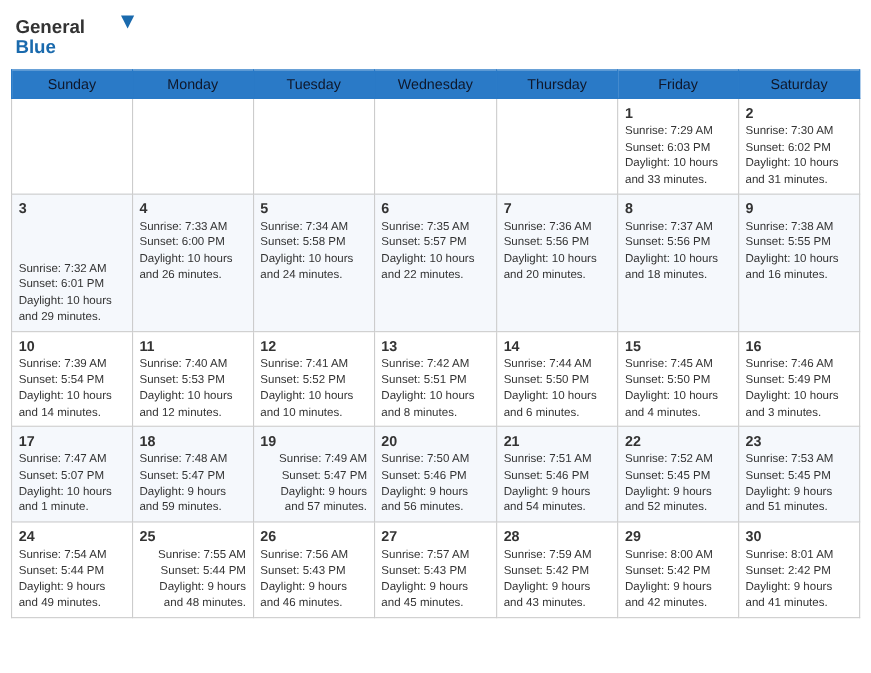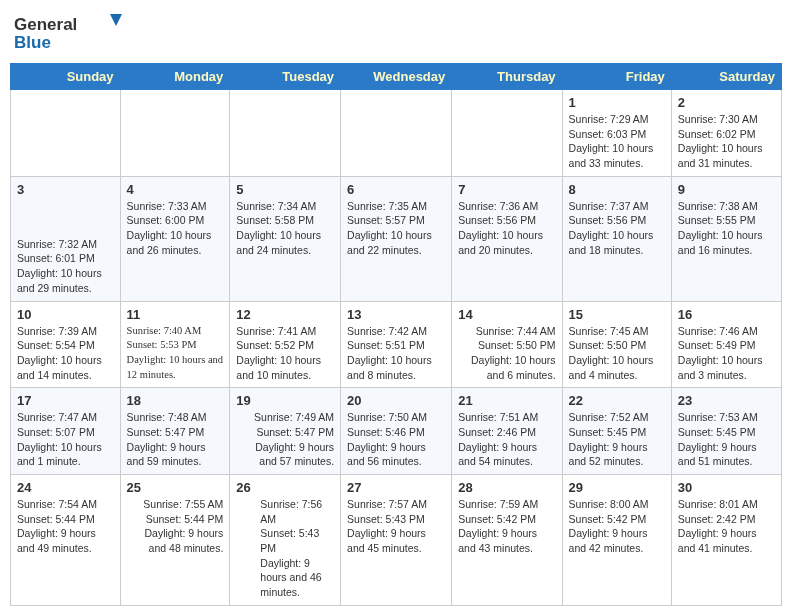--- a/index.html
+++ b/index.html
@@ -33,25 +33,25 @@
     .location {
       font-size: 15px;
       color: #555;
     }
     .calendar {
       width: 100%;
       border-collapse: collapse;
     }
     .calendar th {
       background: #2a7ac7;
-      color: #fef9c3;
+      color: #0f172a;
       font-size: 13px;
-      font-weight: bold;
+      font-weight: normal;
       padding: 5px 6px;
-      text-align: right;
+      text-align: center;
       border: 1px solid #2a7ac7;
     }
     .calendar td {
       vertical-align: top;
       padding: 5px 6px;
       border: 1px solid #ccc;
       font-size: 10.5px;
       color: #333;
       width: 113px;
       min-height: 80px;
@@ -170,39 +170,39 @@
       </tr>
       <tr>
         <td>
           <span class="day-num">10</span>
           <div class="day-info" style="white-space: pre-line;">Sunrise: 7:39 AM
 Sunset: 5:54 PM
 Daylight: 10 hours and 14 minutes.</div>
         </td>
         <td>
           <span class="day-num">11</span>
-          <div class="day-info" style="white-space: pre-line; font-family: Liberation Serif, serif;">Sunrise: 7:40 AM
+          <div class="day-info" style="white-space: pre-line;">Sunrise: 7:40 AM
 Sunset: 5:53 PM
 Daylight: 10 hours and 12 minutes.</div>
         </td>
         <td>
           <span class="day-num">12</span>
           <div class="day-info" style="white-space: pre-line;">Sunrise: 7:41 AM
 Sunset: 5:52 PM
 Daylight: 10 hours and 10 minutes.</div>
         </td>
         <td>
           <span class="day-num">13</span>
           <div class="day-info" style="white-space: pre-line;">Sunrise: 7:42 AM
 Sunset: 5:51 PM
 Daylight: 10 hours and 8 minutes.</div>
         </td>
         <td>
           <span class="day-num">14</span>
-          <div class="day-info" style="white-space: pre-line; text-align: right;">Sunrise: 7:44 AM
+          <div class="day-info" style="white-space: pre-line;">Sunrise: 7:44 AM
 Sunset: 5:50 PM
 Daylight: 10 hours and 6 minutes.</div>
         </td>
         <td>
           <span class="day-num">15</span>
           <div class="day-info" style="white-space: pre-line;">Sunrise: 7:45 AM
 Sunset: 5:50 PM
 Daylight: 10 hours and 4 minutes.</div>
         </td>
         <td>
@@ -233,21 +233,21 @@
         </td>
         <td>
           <span class="day-num">20</span>
           <div class="day-info" style="white-space: pre-line;">Sunrise: 7:50 AM
 Sunset: 5:46 PM
 Daylight: 9 hours and 56 minutes.</div>
         </td>
         <td>
           <span class="day-num">21</span>
           <div class="day-info" style="white-space: pre-line;">Sunrise: 7:51 AM
-Sunset: 2:46 PM
+Sunset: 5:46 PM
 Daylight: 9 hours and 54 minutes.</div>
         </td>
         <td>
           <span class="day-num">22</span>
           <div class="day-info" style="white-space: pre-line;">Sunrise: 7:52 AM
 Sunset: 5:45 PM
 Daylight: 9 hours and 52 minutes.</div>
         </td>
         <td>
           <span class="day-num">23</span>
@@ -264,21 +264,21 @@
 Daylight: 9 hours and 49 minutes.</div>
         </td>
         <td>
           <span class="day-num">25</span>
           <div class="day-info" style="white-space: pre-line; text-align: right;">Sunrise: 7:55 AM
 Sunset: 5:44 PM
 Daylight: 9 hours and 48 minutes.</div>
         </td>
         <td>
           <span class="day-num">26</span>
-          <div class="day-info" style="white-space: pre-line; margin-left: 24px;">Sunrise: 7:56 AM
+          <div class="day-info" style="white-space: pre-line;">Sunrise: 7:56 AM
 Sunset: 5:43 PM
 Daylight: 9 hours and 46 minutes.</div>
         </td>
         <td>
           <span class="day-num">27</span>
           <div class="day-info" style="white-space: pre-line;">Sunrise: 7:57 AM
 Sunset: 5:43 PM
 Daylight: 9 hours and 45 minutes.</div>
         </td>
         <td>

